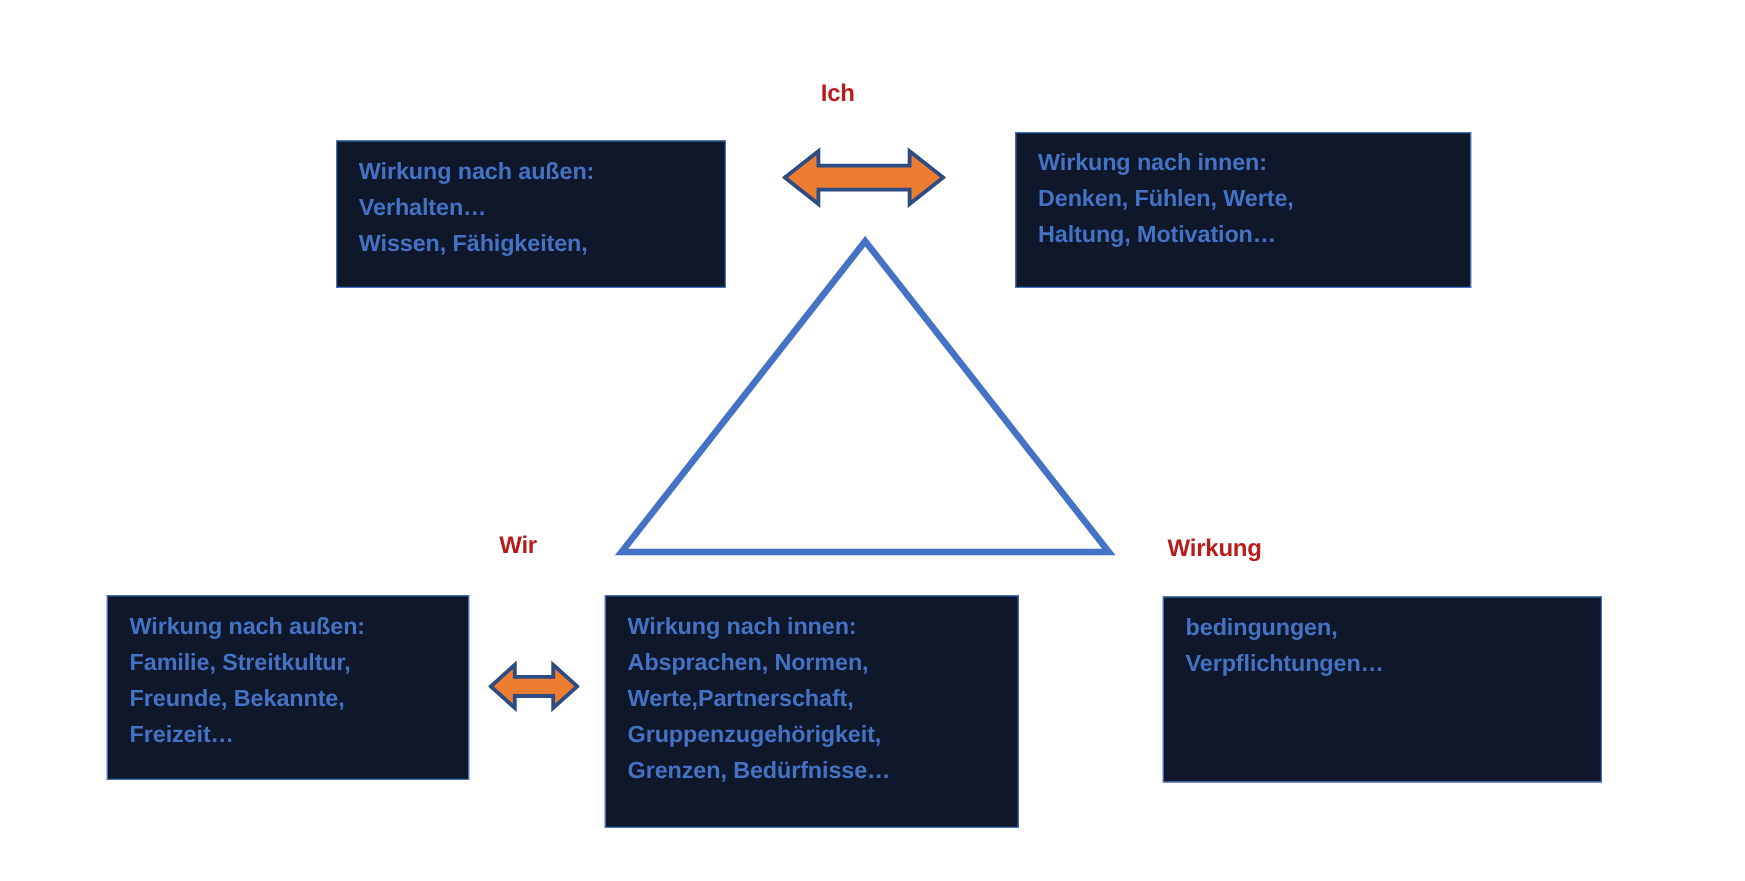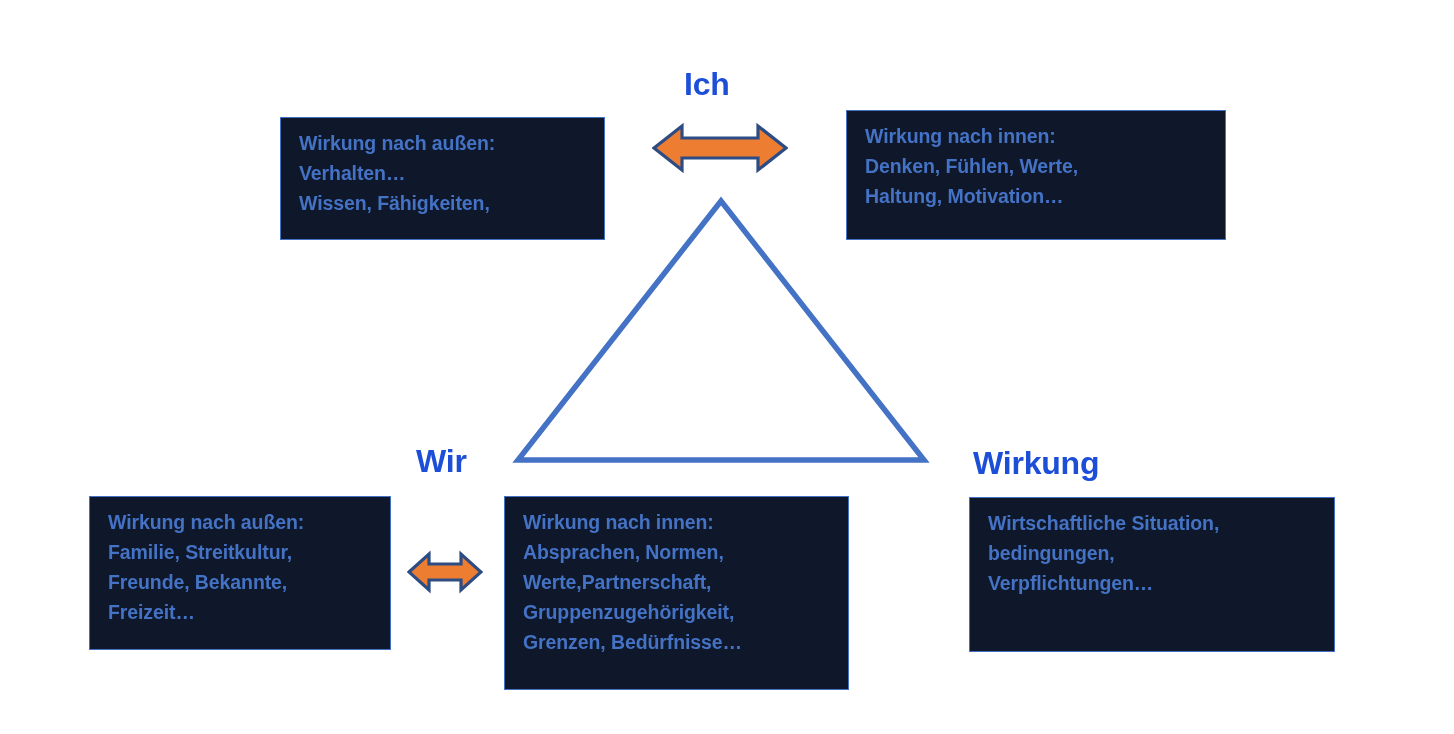--- a/index.html
+++ b/index.html
@@ -22,22 +22,22 @@
     position: absolute;
     left: 0;
     top: 0;
     width: 1454px;
     height: 734px;
     pointer-events: none;
   }
   .node-label {
     position: absolute;
     font-weight: bold;
-    color: #1d4ed8;
-    font-size: 32px;
+    color: #b91c1c;
+    font-size: 20px;
     line-height: 1.1;
     white-space: nowrap;
     letter-spacing: -0.2px;
   }
   .info-box {
     position: absolute;
     box-sizing: border-box;
     border: 1.6px solid #4472C4;
     background: #0f172a;
     color: #4472C4;
@@ -106,18 +106,17 @@
 
   <div class="info-box" style="left:504px; top:496px; width:345px; height:194px;">
     <span class="line">Wirkung nach innen:</span>
     <span class="line">Absprachen, Normen,</span>
     <span class="line">Werte,Partnerschaft,</span>
     <span class="line">Gruppenzugehörigkeit,</span>
     <span class="line">Grenzen, Bedürfnisse…</span>
   </div>
 
   <div class="info-box" style="left:969px; top:497px; width:366px; height:155px;">
-    <span class="line">Wirtschaftliche Situation,</span>
     <span class="line">bedingungen,</span>
     <span class="line">Verpflichtungen…</span>
   </div>
 
 </div>
 
 </body></html>

